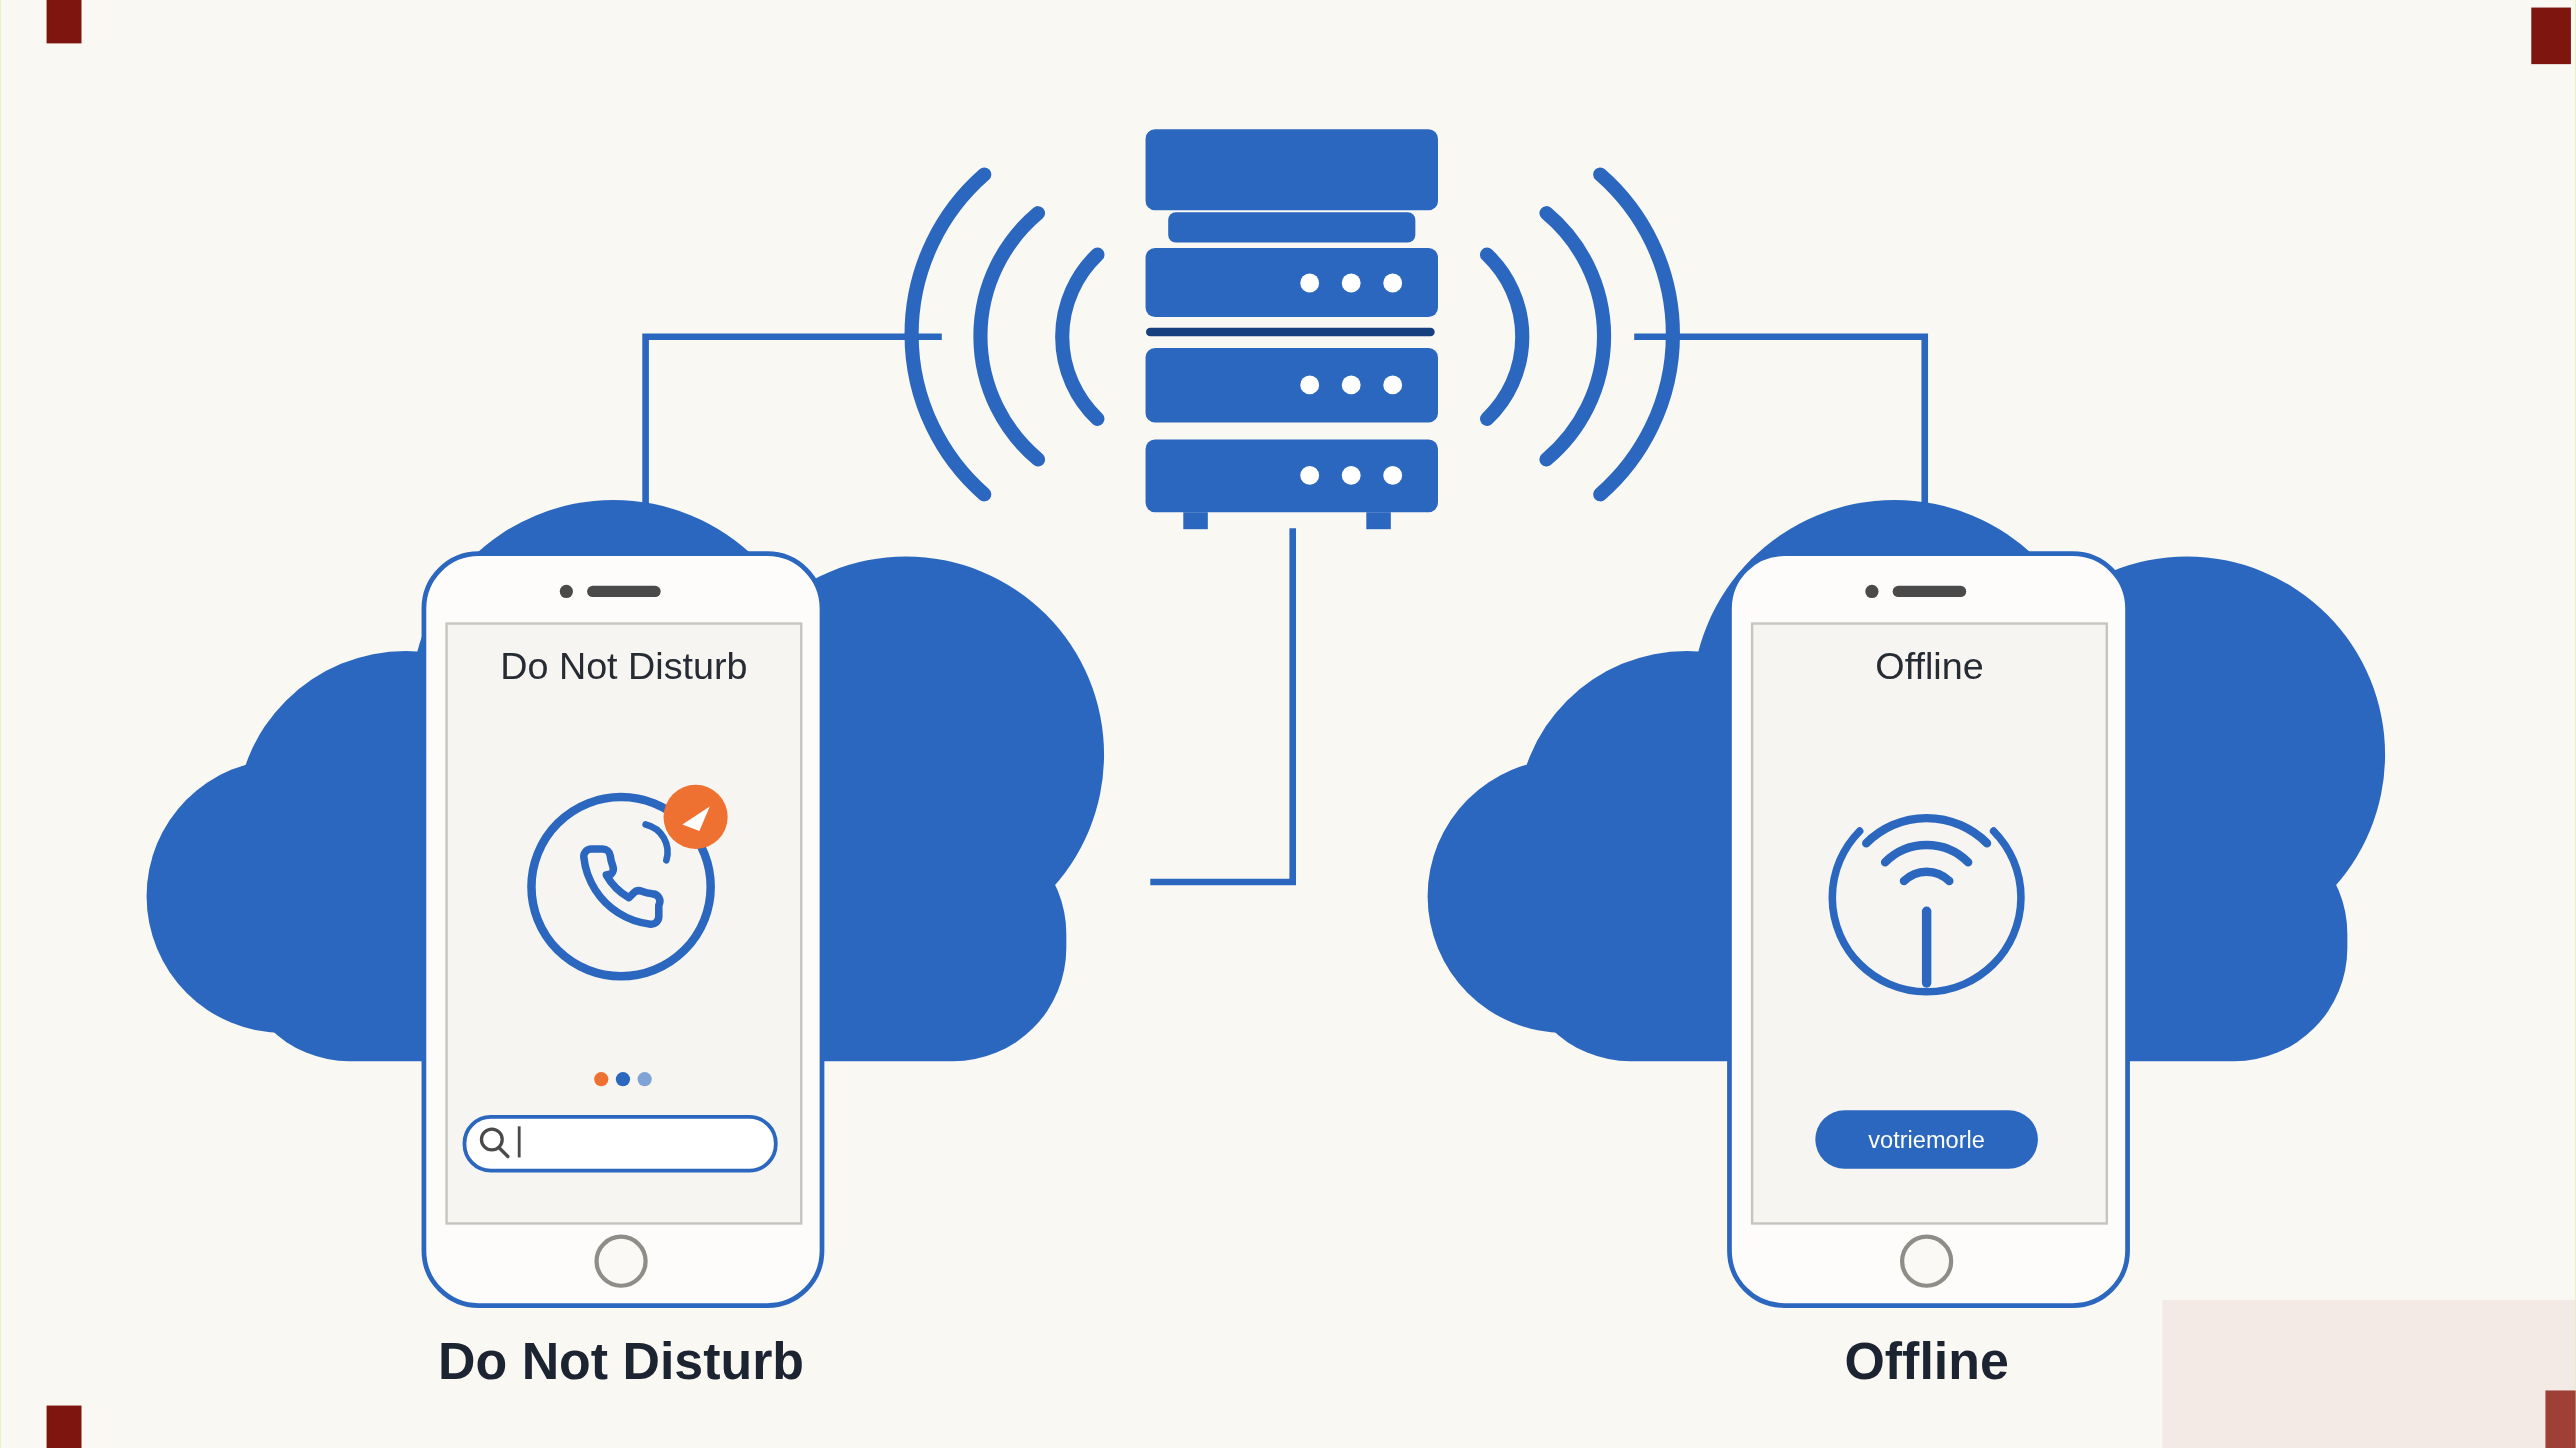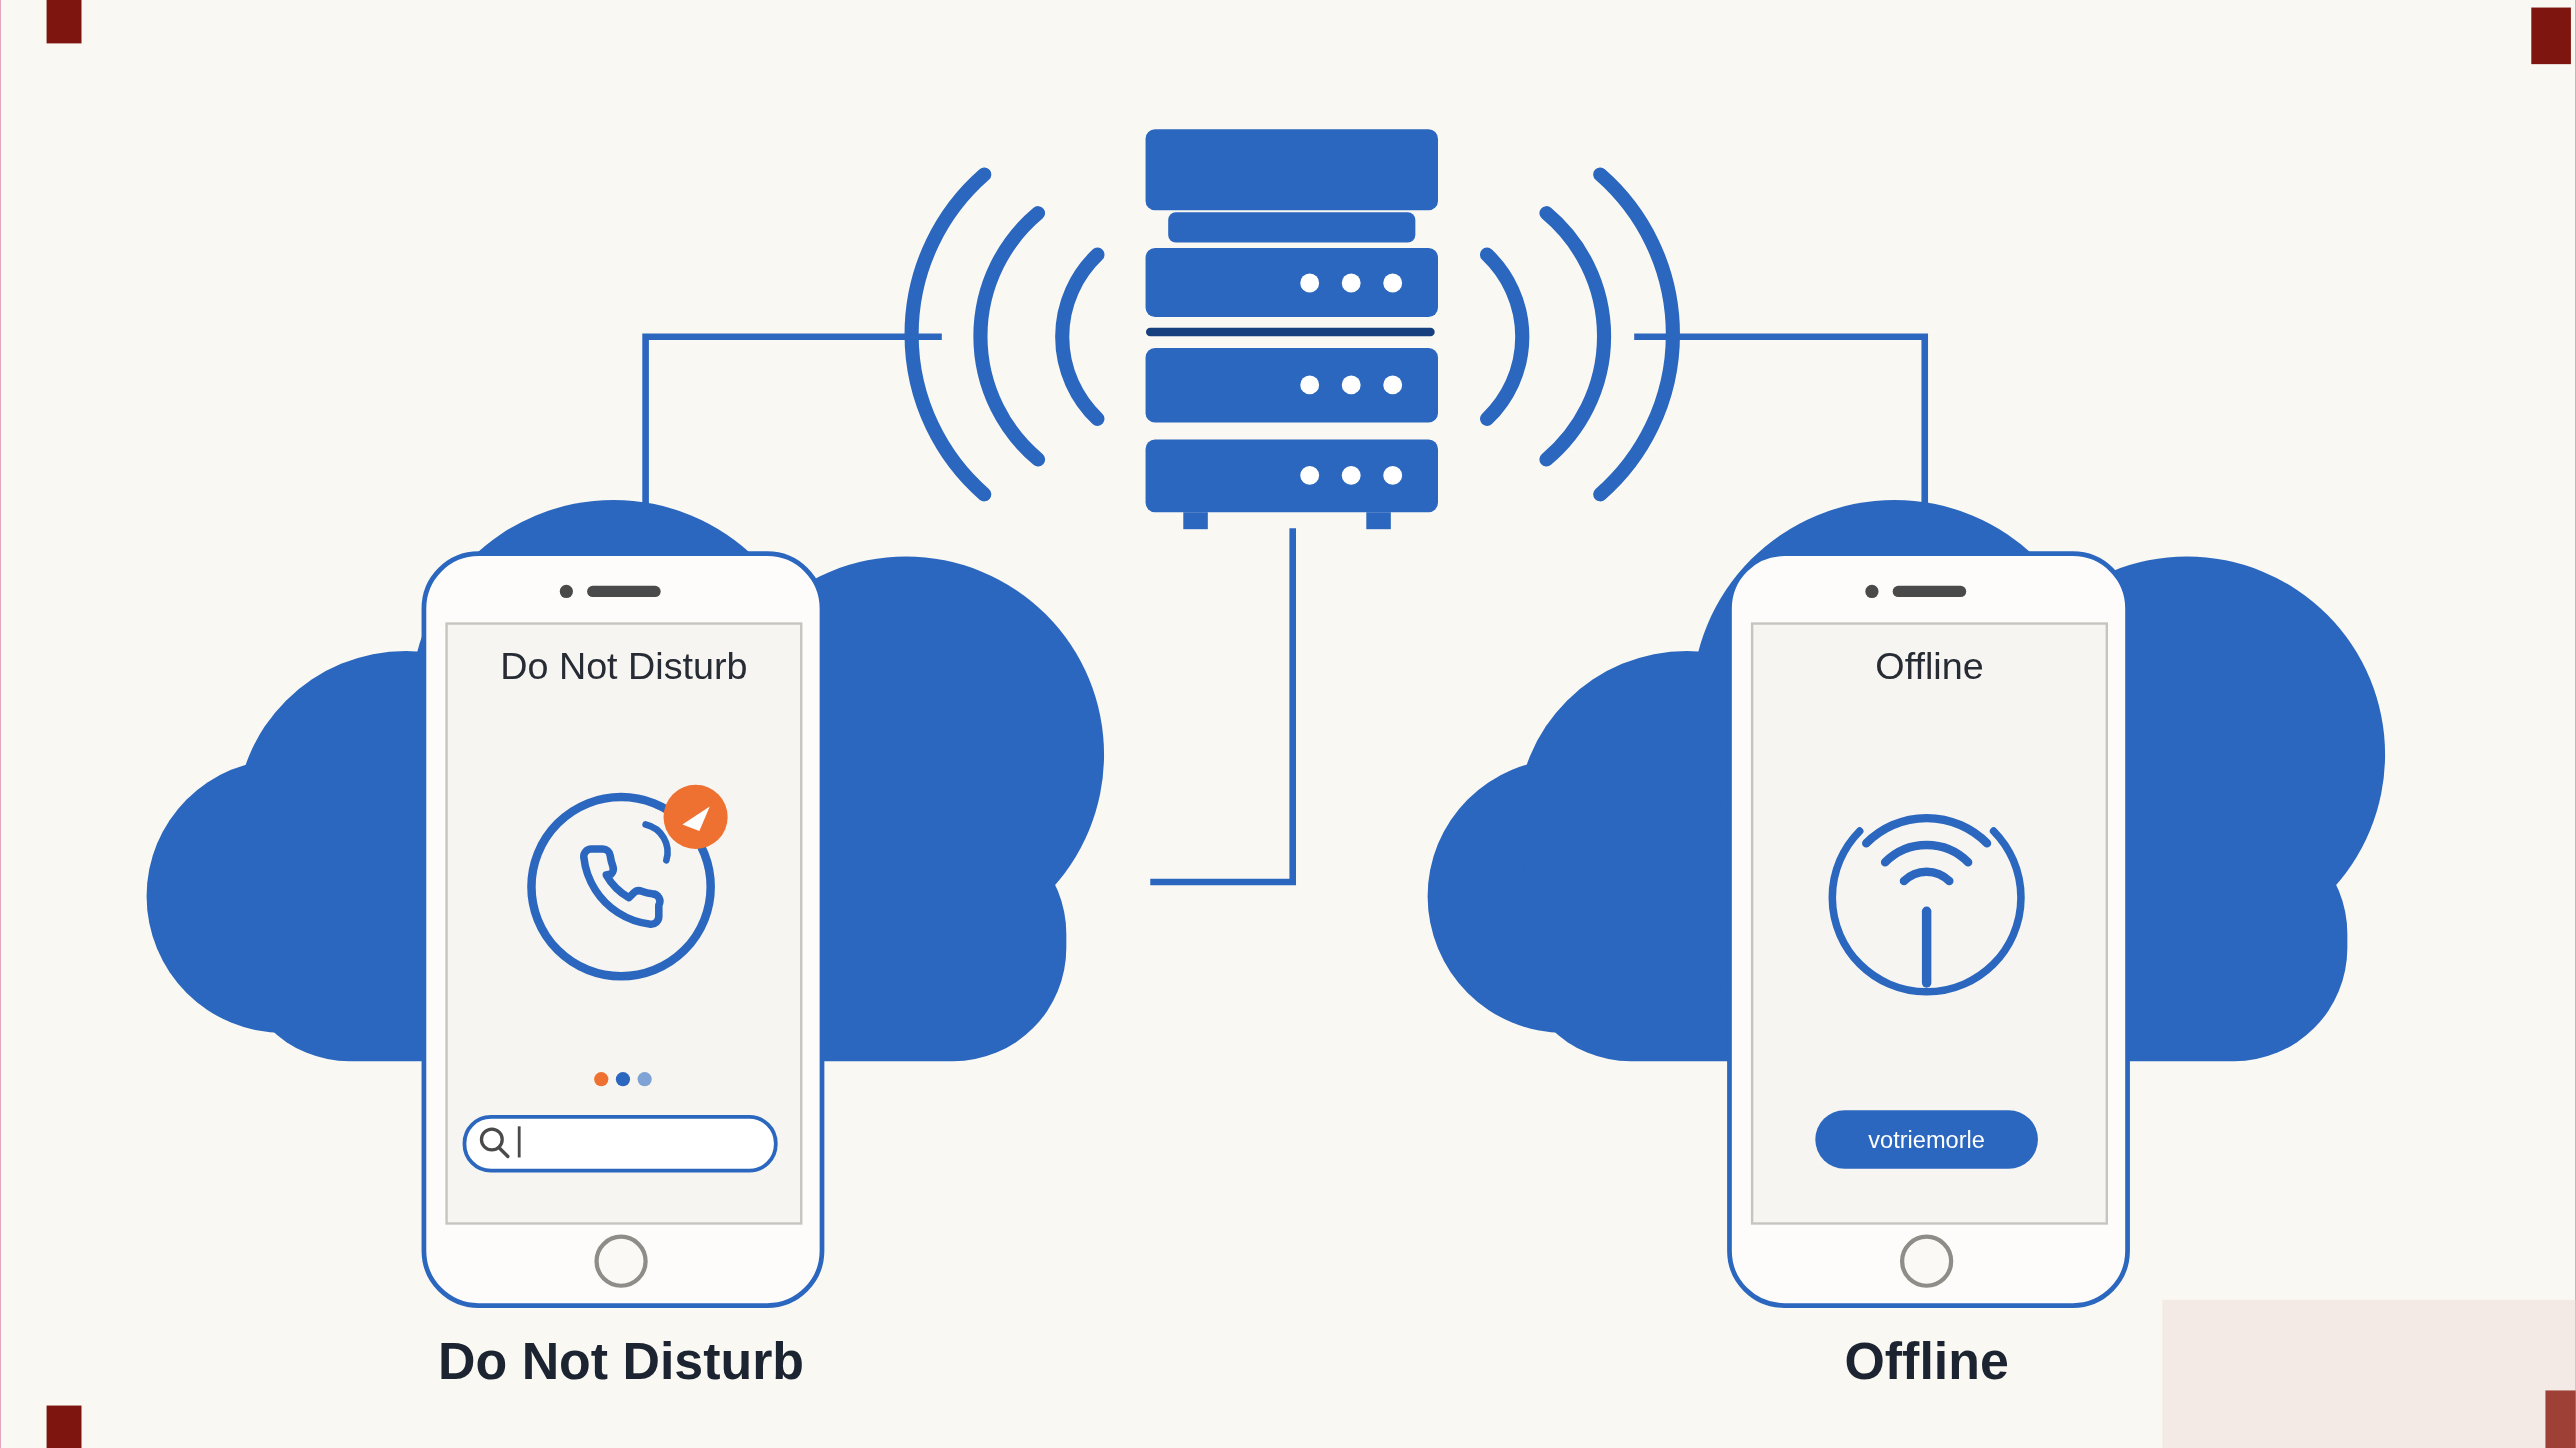--- a/index.html
+++ b/index.html
@@ -1,16 +1,16 @@
 <!DOCTYPE html>
 <html style="font-size:15px"><head>
 <meta charset="utf-8">
 <style>
   html,body{margin:0;padding:0;background:#faf8f3;}
-  #canvas{width:2576px;height:1448px;position:relative;overflow:hidden;background:#be185d;}
+  #canvas{width:2576px;height:1448px;position:relative;overflow:hidden;background:#bef264;}
   svg{display:block;}
   .blue{fill:#2b67be;}
   .wave{stroke:#2b67be;stroke-width:15;fill:none;stroke-linecap:round;}
   .conn{stroke:#2b67be;stroke-width:7;fill:none;}
   .icon-stroke{stroke:#2b67be;fill:none;}
   .screen-title{font:500 40px "Liberation Sans",sans-serif;fill:#272c34;text-anchor:middle;}
   .caption{font:700 55px "Liberation Sans",sans-serif;fill:#1b2430;text-anchor:middle;}
   .btn-label{font:500 25px "Liberation Sans",sans-serif;fill:#ffffff;text-anchor:middle;}
 </style>
 </head>

